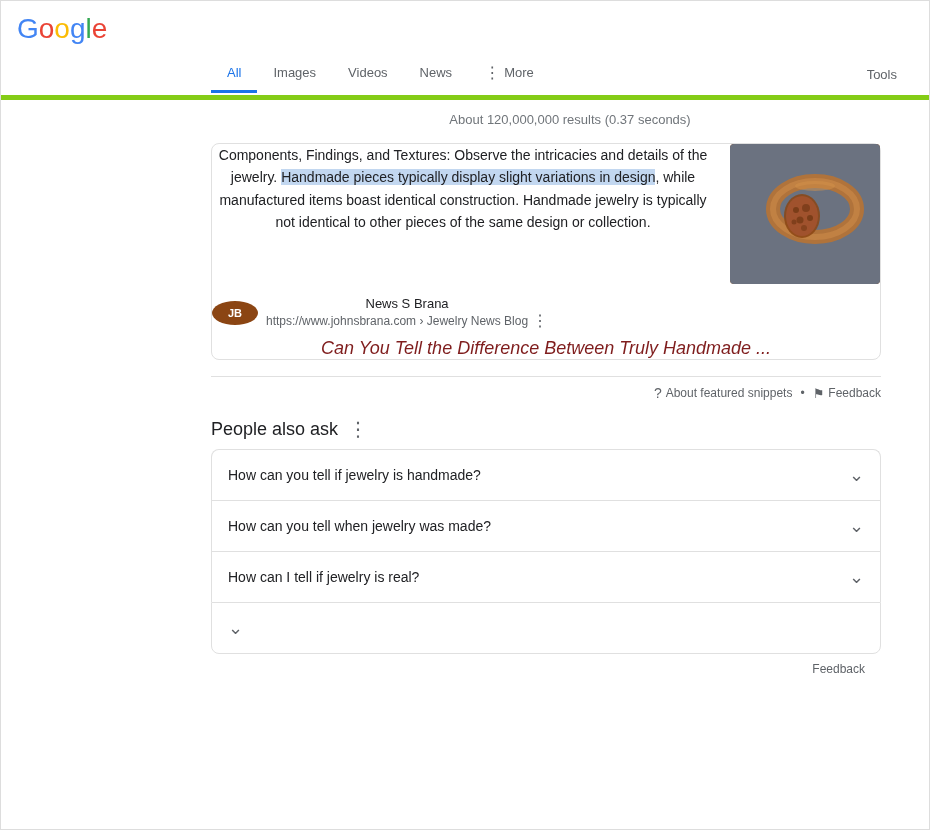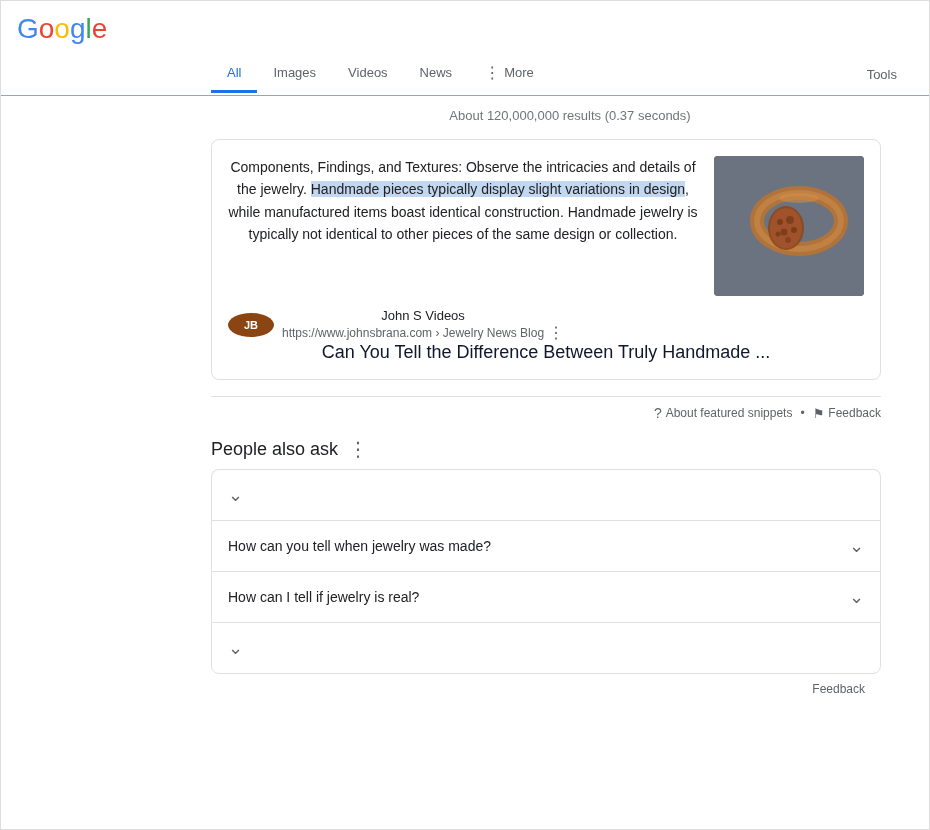--- a/index.html
+++ b/index.html
@@ -80,21 +80,21 @@
       cursor: pointer;
       color: #4285F4;
       font-size: 20px;
     }
 
     
     .tabs {
       display: flex;
       align-items: center;
       padding: 4px 16px 0 210px;
-      border-bottom: 1px solid #84cc16;
+      border-bottom: 5px solid #84cc16;
       gap: 0;
       margin-top: 4px;
     }
     .tab {
       padding: 10px 16px;
       font-size: 13px;
       color: #5f6368;
       cursor: pointer;
       border-bottom: 3px solid transparent;
       text-decoration: none;
@@ -126,21 +126,20 @@
       font-size: 13px;
       color: #70757a;
       margin-bottom: 16px;
       padding: 0 16px;
     }
 
     
     .featured-snippet {
       border: 1px solid #e0e0e0;
       border-radius: 8px;
-      padding: 16px;
       margin: 0 16px 16px 0;
       max-width: 670px;
     }
     .snippet-content {
       display: flex;
       gap: 16px;
     }
     .snippet-text {
       flex: 1;
       font-size: 14px;
@@ -199,23 +198,25 @@
     .source-url {
       font-size: 12px;
       color: #5f6368;
       display: flex;
       align-items: center;
       gap: 4px;
     }
     .source-dots { color: #5f6368; font-size: 16px; cursor: pointer; }
     .result-link {
       display: block;
+      margin-top: 8px;
       font-size: 18px;
-      color: #0f172a;
+      color: #7f1d1d;
       text-decoration: none;
+      font-style: italic;
     }
 
     .snippet-footer {
       display: flex;
       justify-content: flex-end;
       align-items: center;
       margin-top: 8px;
       padding-top: 8px;
       border-top: 1px solid #e0e0e0;
       font-size: 12px;
@@ -341,21 +342,21 @@
             <ellipse cx="85" cy="42" rx="20" ry="5" fill="#D4924A" opacity="0.5"></ellipse>
           </svg>
         </div>
       </div>
 
       <div class="source-row">
         <div class="source-icon">
           <span>JB</span>
         </div>
         <div class="source-info">
-          <span class="source-name">John S Videos</span>
+          <span class="source-name">News S Brana</span>
           <span class="source-url">
             <span>https://www.johnsbrana.com › Jewelry News Blog</span>
             <span class="source-dots">⋮</span>
           </span>
         </div>
       </div>
 
       <a class="result-link">Can You Tell the Difference Between Truly Handmade ...</a>
     </div>
 
@@ -372,20 +373,21 @@
     </div>
 
     <div class="paa-section">
       <div class="paa-header">
         <span class="paa-title">People also ask</span>
         <span class="paa-dots">⋮</span>
       </div>
 
       <div>
         <div class="paa-item">
+          <span class="paa-question">How can you tell if jewelry is handmade?</span>
           <span class="chevron-down">⌄</span>
         </div>
         <div class="paa-item">
           <span class="paa-question">How can you tell when jewelry was made?</span>
           <span class="chevron-down">⌄</span>
         </div>
         <div class="paa-item">
           <span class="paa-question">How can I tell if jewelry is real?</span>
           <span class="chevron-down">⌄</span>
         </div>

